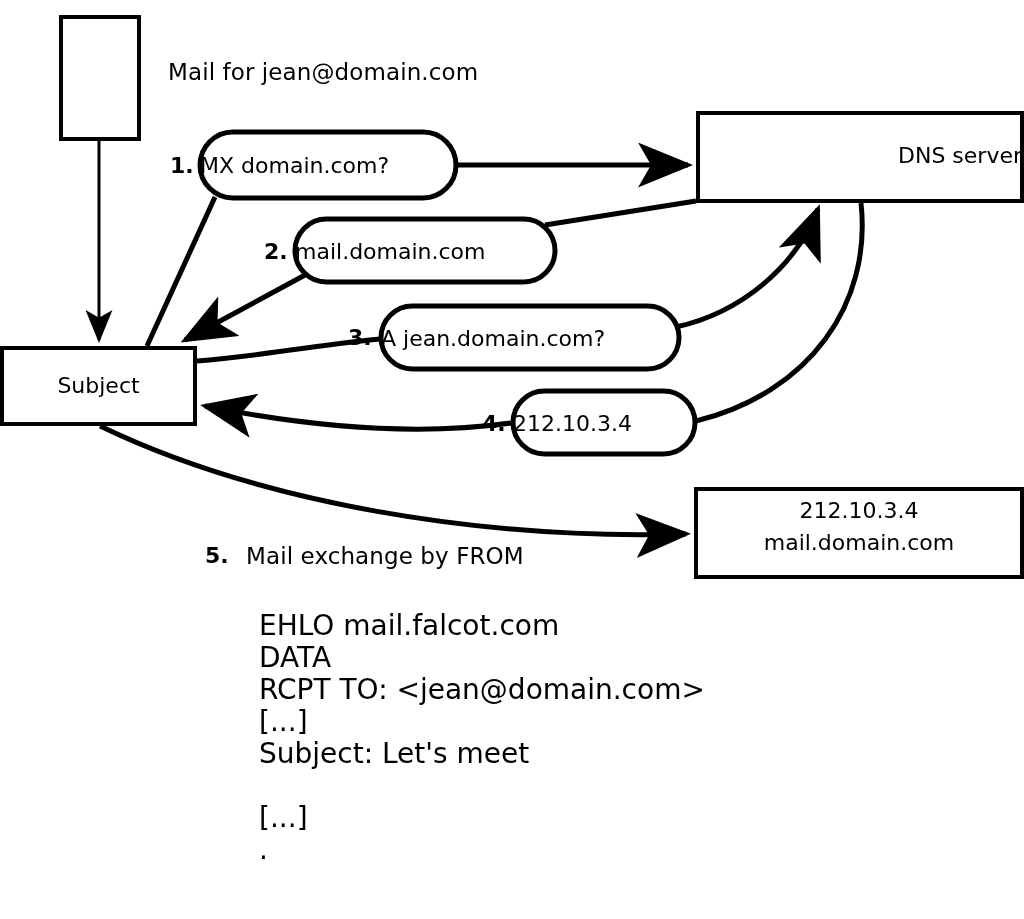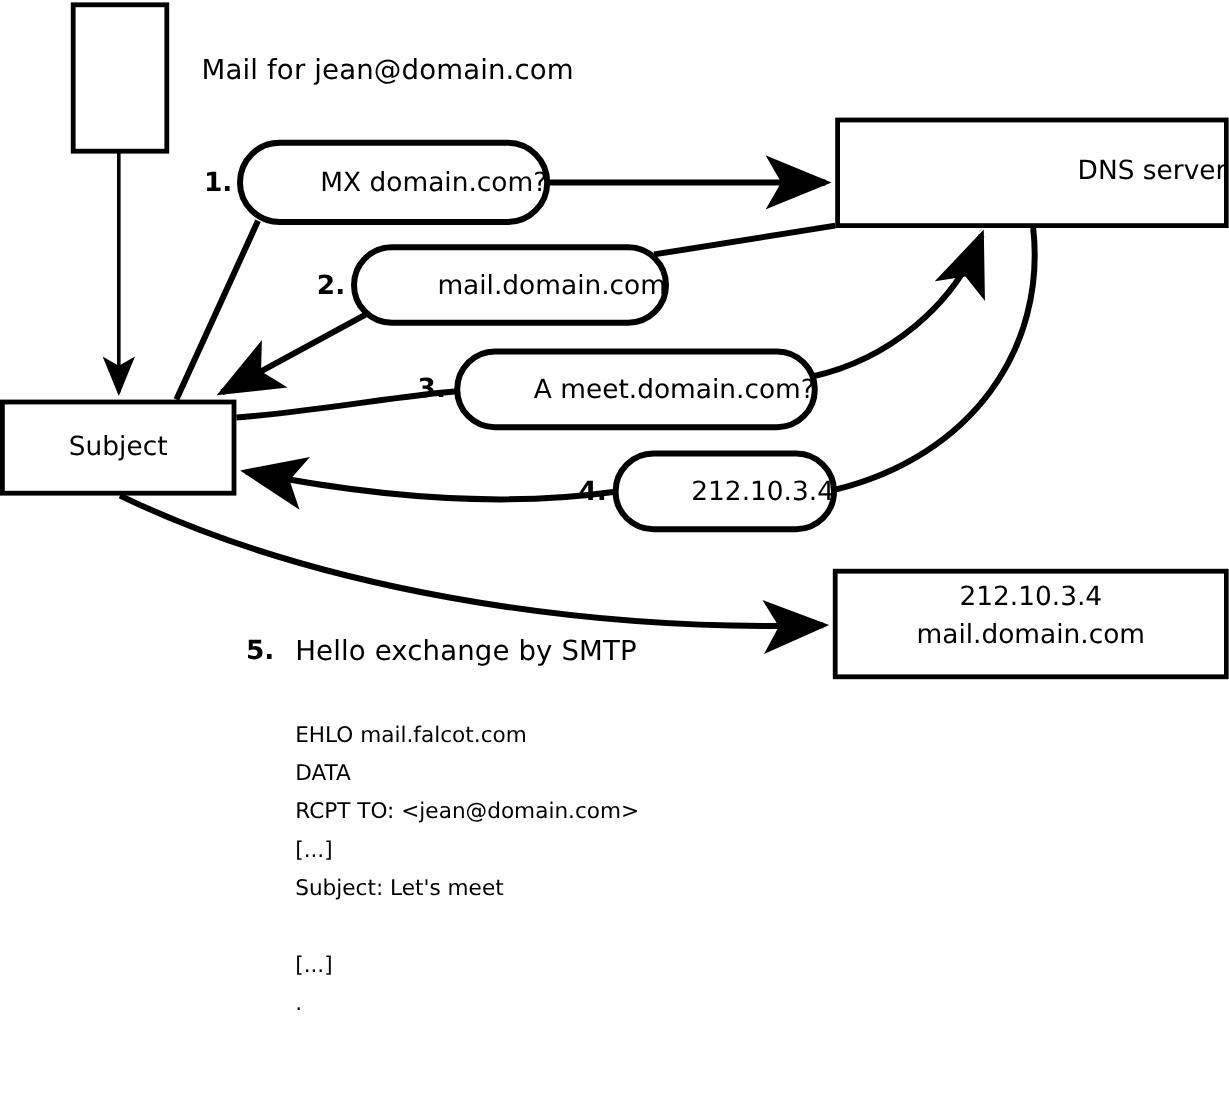--- a/index.html
+++ b/index.html
@@ -10,21 +10,21 @@
   body {
     width: 1024px;
     height: 919px;
     position: relative;
     overflow: hidden;
     font-family: "DejaVu Sans", "Liberation Sans", sans-serif;
     color: #000000;
   }
   #diagram-root {
     position: absolute;
-    left: 0; top: 0;
+    left: 0; top: 13px;
     width: 1024px;
     height: 744px;
   }
   svg.layer {
     position: absolute;
     left: 0; top: 0;
     width: 1024px;
     height: 919px;
   }
   .node-label,
@@ -43,27 +43,28 @@
     text-align: center;
   }
   .step-num {
     font-size: 22px;
     font-weight: bold;
   }
   .bubble-label {
     position: absolute;
     font-size: 22px;
     white-space: pre;
-    text-align: right;
+    text-align: left;
   }
   .transcript {
     position: absolute;
-    font-size: 18px;
+    font-size: 28px;
     line-height: 32px;
     white-space: pre;
+    margin-left: 13px;
   }
   .transcript div { white-space: pre; min-height: 32px; }
 </style>
 </head>
 <body>
 
 <div id="diagram-root">
 
   <svg class="layer" viewBox="0 0 1024 919" xmlns="http://www.w3.org/2000/svg">
     <defs>
@@ -118,21 +119,21 @@
   <div class="node-label" style="left:696px; top:485px; width:326px;">212.10.3.4</div>
   <div class="node-label" style="left:696px; top:517px; width:326px;">mail.domain.com</div>
 
   <div class="step-num" style="left:170px; top:140px;">1.</div>
   <div class="step-num" style="left:264px; top:226px;">2.</div>
   <div class="step-num" style="left:348px; top:312px;">3.</div>
   <div class="step-num" style="left:482px; top:398px;">4.</div>
 
   <div class="bubble-label" style="left:200px; top:140px; width:256px;">MX domain.com?</div>
   <div class="bubble-label" style="left:295px; top:226px; width:260px;">mail.domain.com</div>
-  <div class="bubble-label" style="left:381px; top:313px; width:298px;">A meet.domain.com?</div>
+  <div class="bubble-label" style="left:381px; top:313px; width:298px;">A jean.domain.com?</div>
   <div class="bubble-label" style="left:513px; top:398px; width:182px;">212.10.3.4</div>
 
   <div class="step-num" style="left:205px; top:530px;">5.</div>
-  <div class="free-text" style="left:246px; top:530px;">Hello exchange by SMTP</div>
+  <div class="free-text" style="left:246px; top:530px;">Mail exchange by FROM</div>
 
   <div class="transcript" id="smtp-transcript" style="left:246px; top:597px;"><div>EHLO mail.falcot.com</div><div>DATA</div><div>RCPT TO: &lt;jean@domain.com&gt;</div><div>[...]</div><div>Subject: Let's meet</div><div>&nbsp;</div><div>[...]</div><div>.</div></div>
 
 </div>
 
 </body></html>

